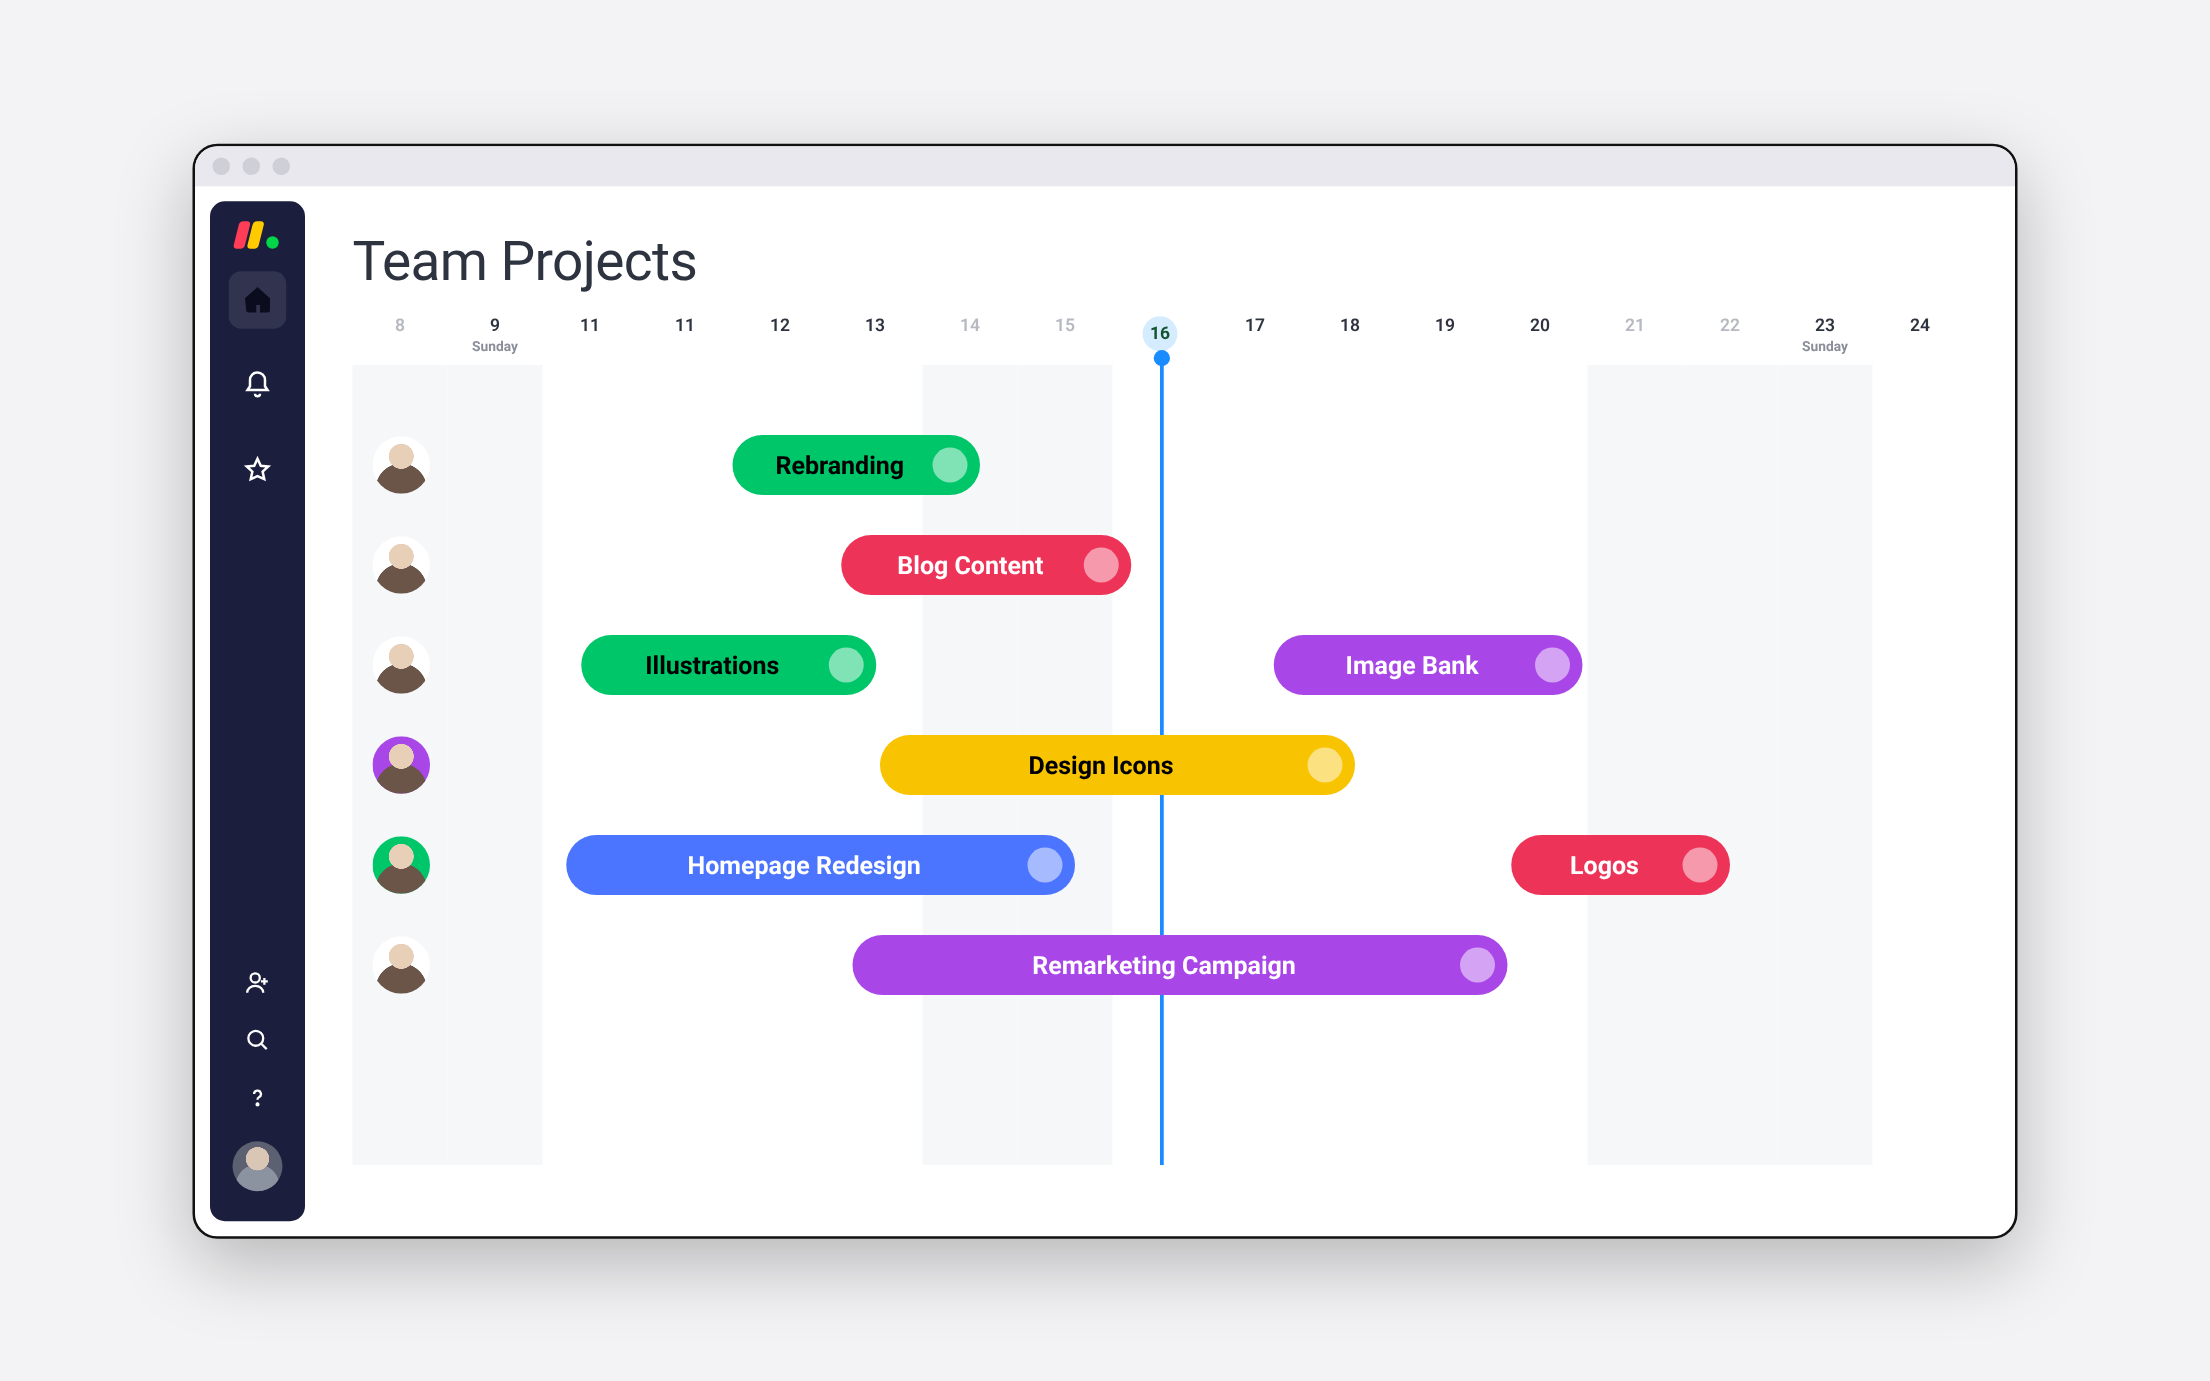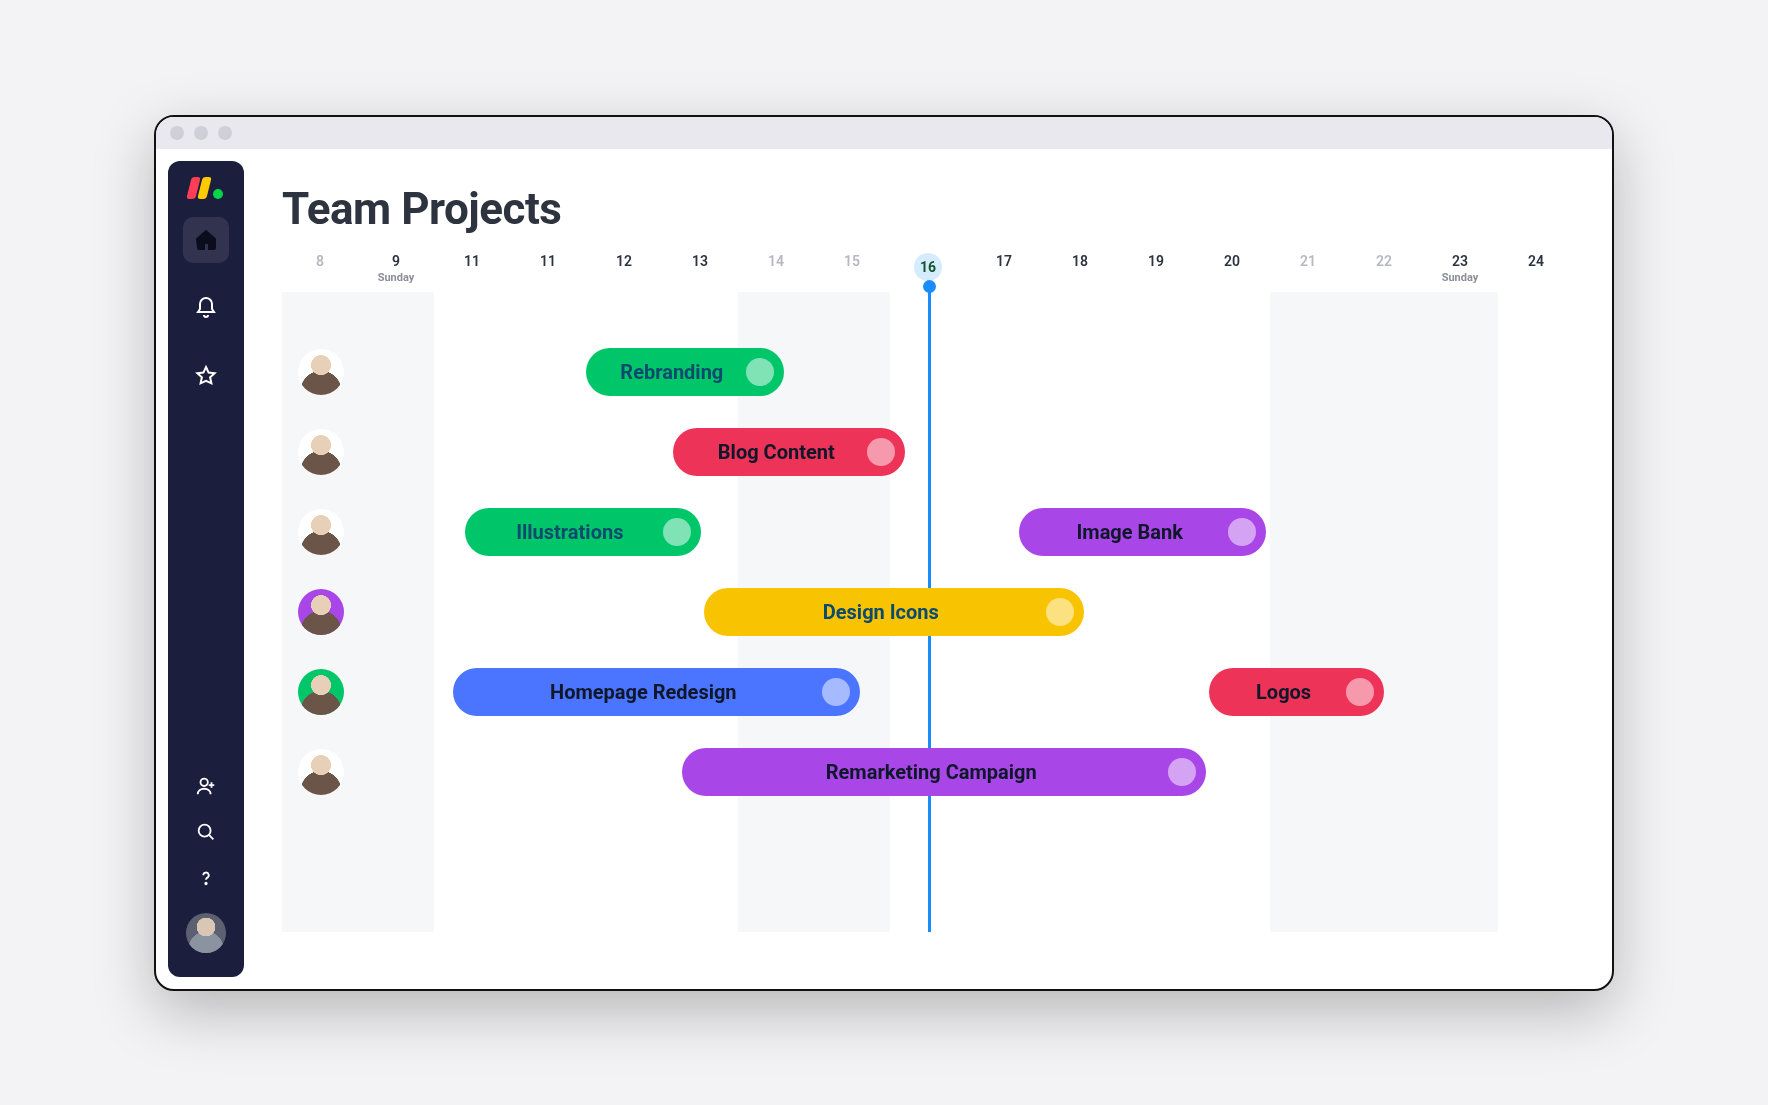--- a/index.html
+++ b/index.html
@@ -18,41 +18,41 @@
 .navitem{width:46px;height:46px;border-radius:10px;display:flex;align-items:center;justify-content:center;color:#fff;cursor:pointer}
 .navitem.active{background:rgba(255,255,255,.10)}
 .navitem svg{width:24px;height:24px;stroke:#fff;fill:none;stroke-width:2}
 .navitem.active svg.home{fill:#0b0d1f;stroke:#0b0d1f}
 .spacer{flex:1}
 .navbottom{display:flex;flex-direction:column;align-items:center;gap:20px;margin-bottom:10px}
 .navbottom svg{width:22px;height:22px;stroke:#fff;fill:none;stroke-width:2}
 .avatar-sm{width:40px;height:40px;border-radius:50%;background:#5c6070;overflow:hidden;position:relative}
 .avatar-sm::after{content:"";position:absolute;inset:0;background:radial-gradient(circle at 50% 35%,#d9c6b4 0 28%,transparent 29%),radial-gradient(circle at 50% 90%,#8b93a0 0 42%,transparent 43%)}
 .main{flex:1;padding:34px 36px 0 38px;position:relative;overflow:hidden}
-.title{font-size:44px;font-weight:700;color:#2e3340;letter-spacing:-.5px;margin-bottom:18px}
+.title{font-size:44px;font-weight:400;color:#2e3340;letter-spacing:-.5px;margin-bottom:18px}
 .timeline-head{display:flex;padding-left:0}
 .day{flex:0 0 76px;text-align:center;color:#2e3340;font-size:14px;font-weight:600}
 .day.muted{color:#b6b9c2}
 .day .sub{font-size:11px;font-weight:700;color:#8a8e99;margin-top:2px}
 .day.today .num{display:inline-flex;width:28px;height:28px;align-items:center;justify-content:center;background:#d5ecff;color:#14532d;border-radius:50%;font-weight:700}
 .grid{position:relative;margin-top:8px;height:640px}
 .stripes{position:absolute;left:0;right:0;top:0;bottom:0;display:flex}
 .stripe{flex:0 0 76px;height:100%}
 .stripe.shade{background:#f6f7f9}
 .todayline{position:absolute;top:-6px;bottom:0;width:3px;background:#1a8cff;left:calc(76px * 8 + 38px);z-index:3}
 .todayline::before{content:"";position:absolute;top:-6px;left:-5px;width:13px;height:13px;background:#1a8cff;border-radius:50%}
 .rows{position:absolute;left:0;right:0;top:40px}
 .row{position:relative;height:80px;display:flex;align-items:center}
 .row .av{position:absolute;left:16px;width:46px;height:46px;border-radius:50%;overflow:hidden}
 .av-bg{position:absolute;inset:0}
 .av-face{position:absolute;inset:0}
 .av-face::after{content:"";position:absolute;inset:0;background:radial-gradient(circle at 50% 35%,#e8cfb8 0 26%,transparent 27%),radial-gradient(circle at 50% 92%,#6b5548 0 42%,transparent 43%)}
-.pill{position:absolute;height:48px;border-radius:24px;display:flex;align-items:center;justify-content:center;color:#0f172a;font-weight:700;font-size:20px;padding:0 52px 0 26px;z-index:4}
+.pill{position:absolute;height:48px;border-radius:24px;display:flex;align-items:center;justify-content:center;color:#ffffff;font-weight:700;font-size:20px;padding:0 52px 0 26px;z-index:4}
 .pill .dot{position:absolute;right:10px;width:28px;height:28px;border-radius:50%;background:rgba(255,255,255,.5)}
-.pill.dark-text{color:#0c4a6e}
+.pill.dark-text{color:#000000}
 .c-green{background:#00c66a}
 .c-red{background:#ee3358}
 .c-yellow{background:#f8c300}
 .c-blue{background:#4b74ff}
 .c-purple{background:#a946e8}
 </style>
 </head>
 <body>
 
 <div class="window">

